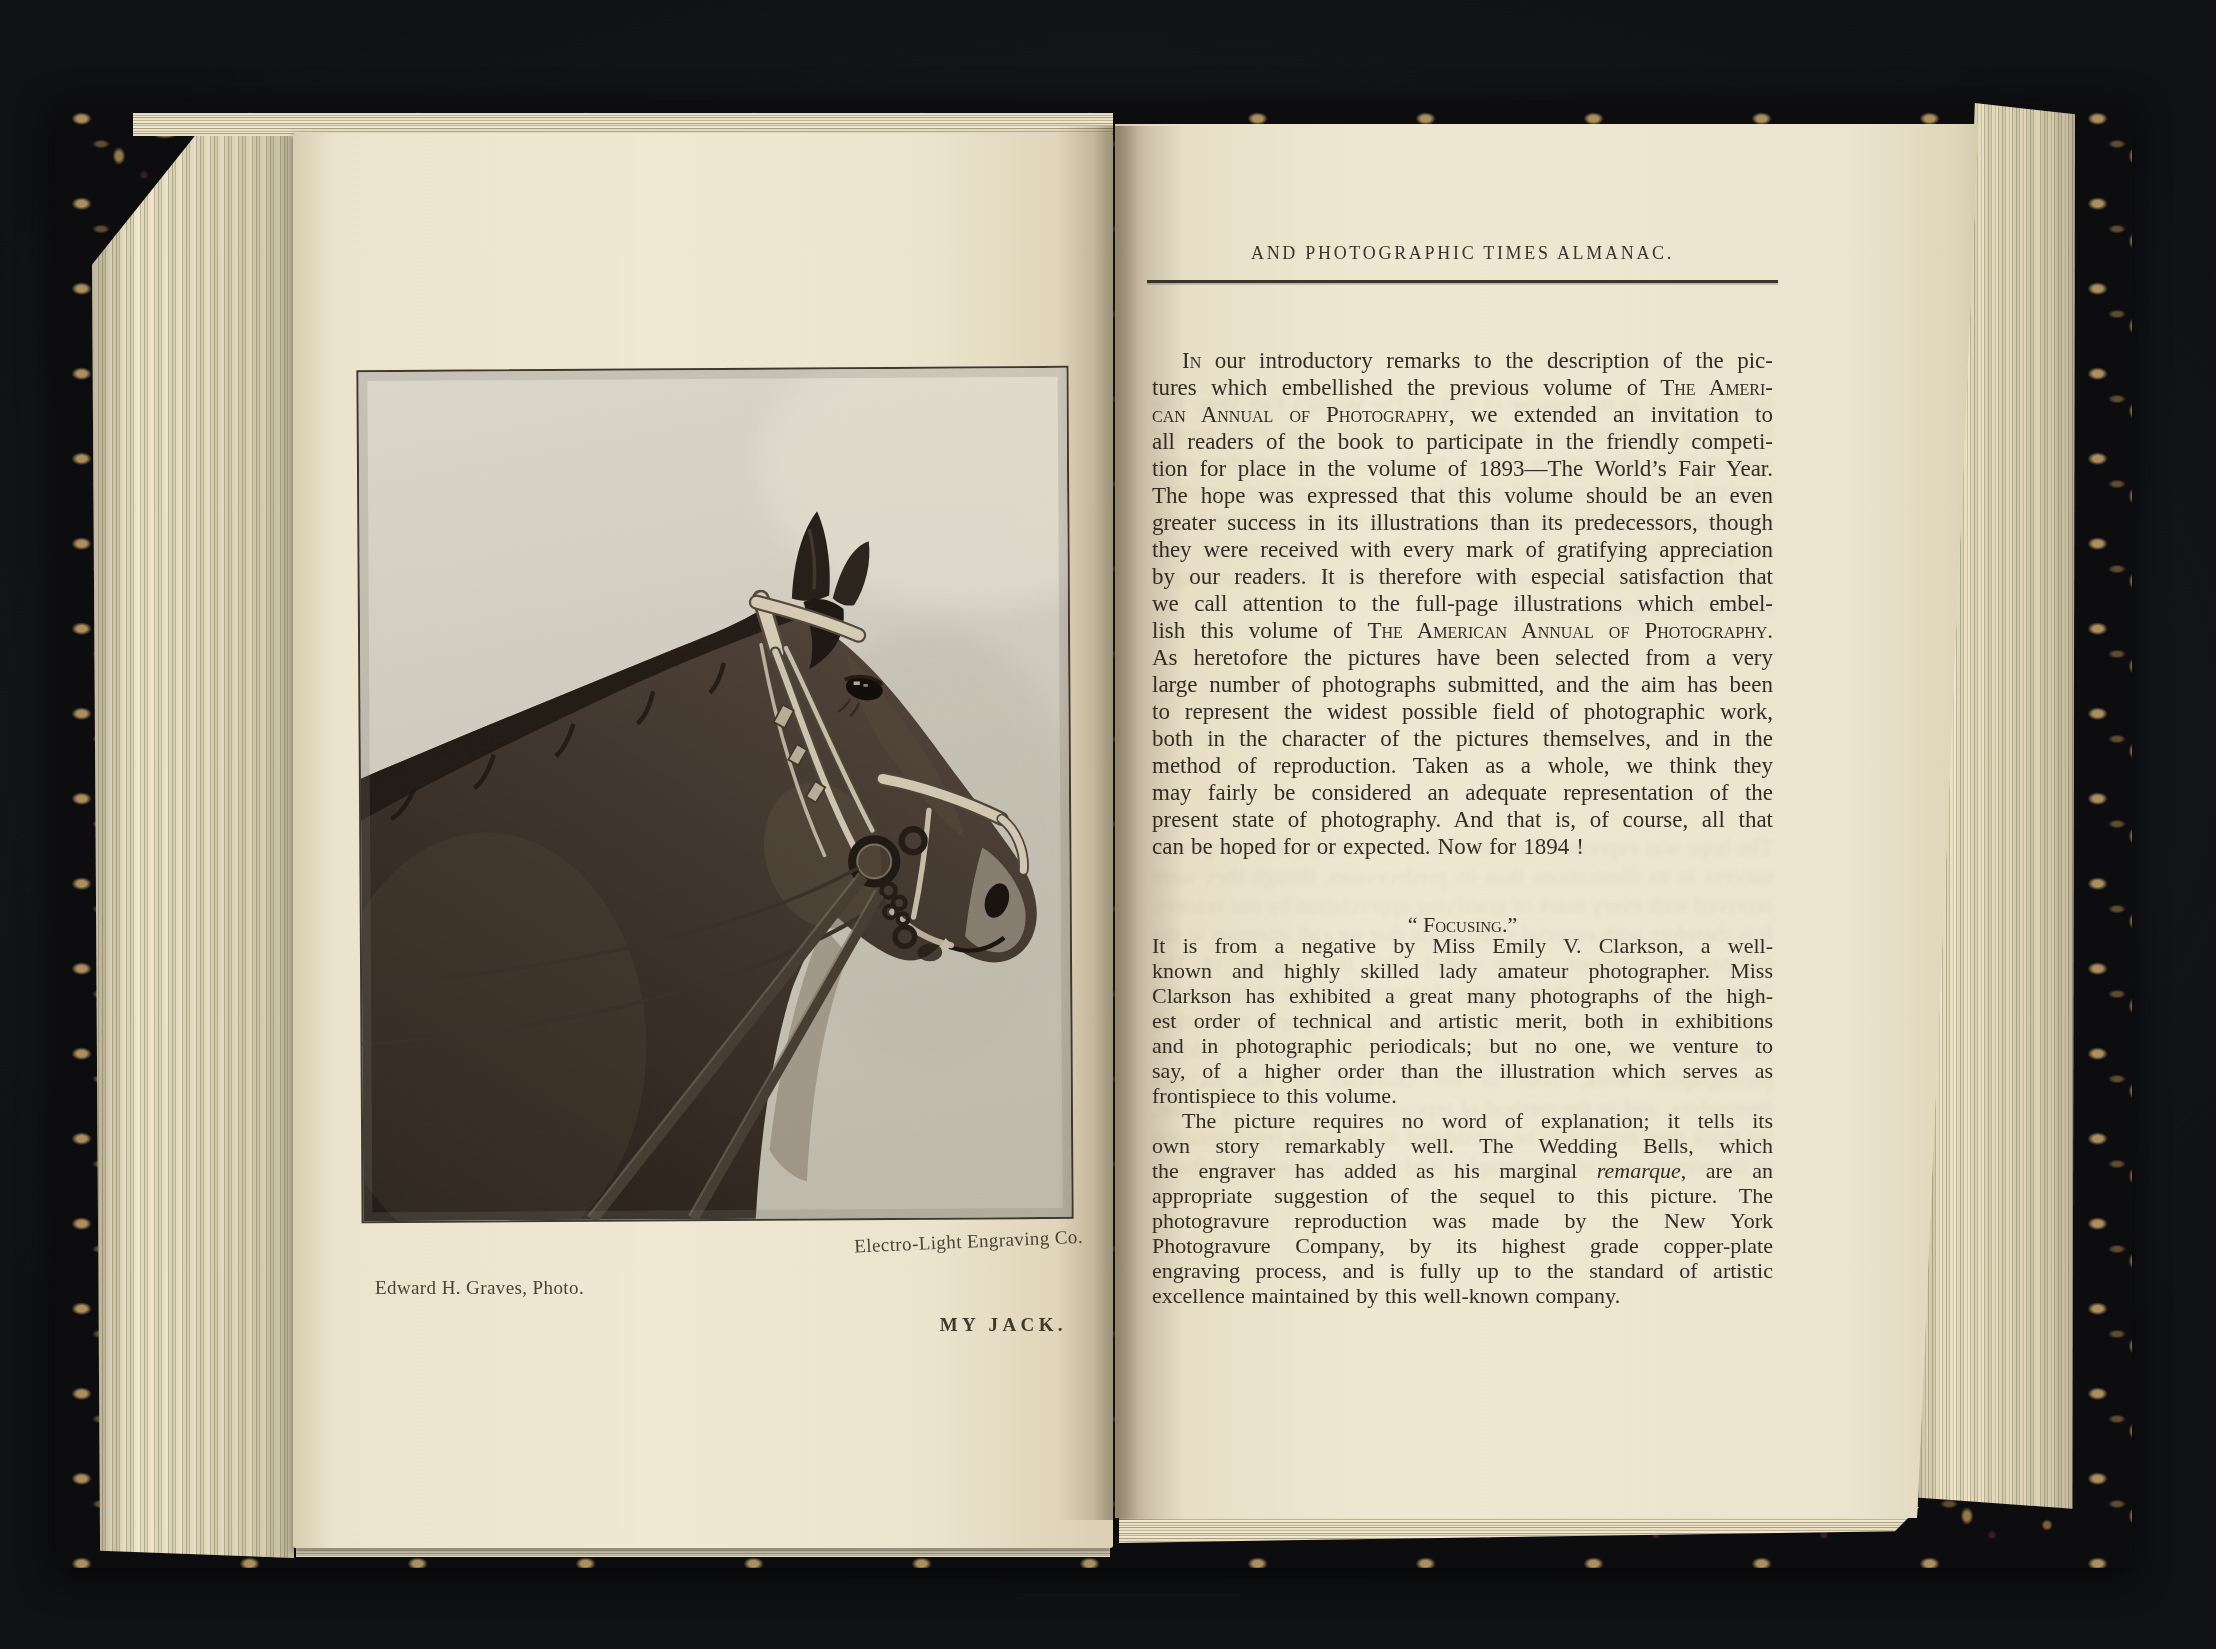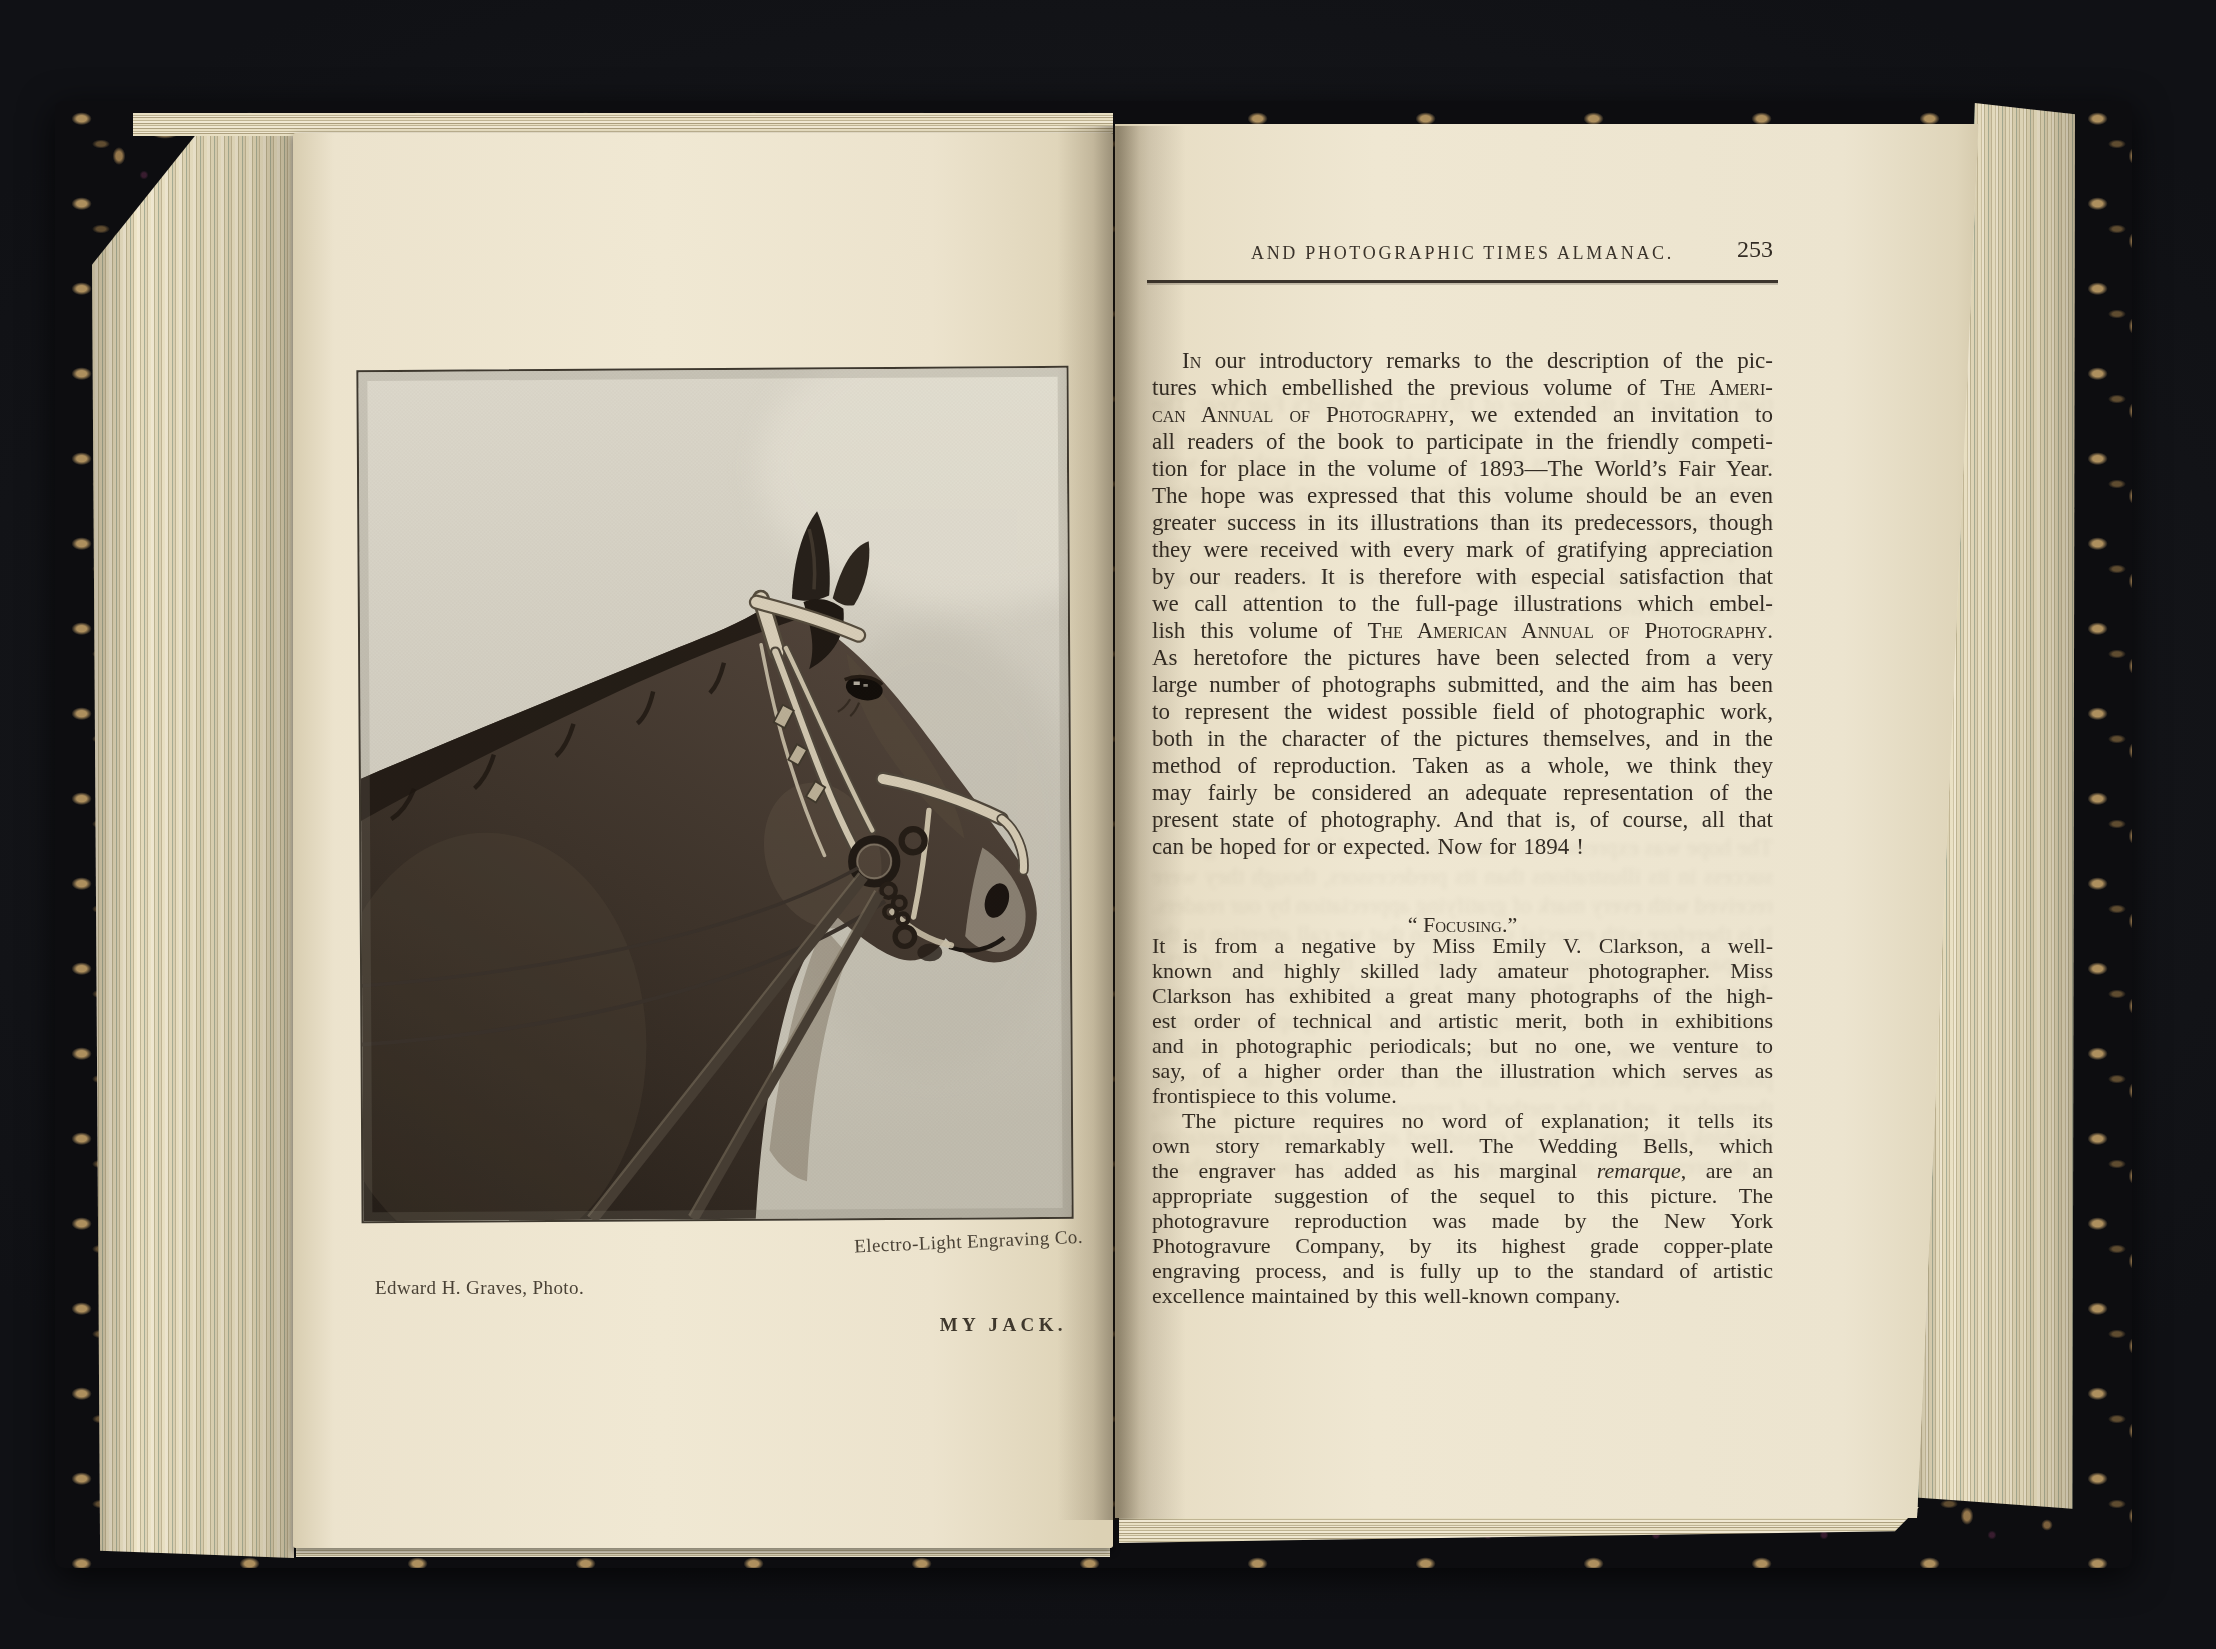--- a/index.html
+++ b/index.html
@@ -223,21 +223,20 @@
     <div id="cap-eng" class="caption">Electro-Light Engraving Co.</div>
     <div id="cap-title" class="caption">MY JACK.</div>
   </div>
 
   <div id="page-right" class="page">
     <div id="rp-content">
 
       <div id="ghost-a" class="ghost">tion for place in the volume of 1893—The World’s Fair Year. The hope was expressed that this volume should be an even greater success in its illustrations than its predecessors, though they were received with every mark of gratifying appreciation by our readers.  It is therefore with especial satisfaction that we call attention to the full-page illustrations which embel- lish this volume of The American Annual of Photography. As heretofore the pictures have been selected from a very</div>
       <div id="ghost-b" class="ghost">The hope was expressed that this volume should be an even greater success in its illustrations than its predecessors, though they were received with every mark of gratifying appreciation by our readers.  It is therefore with especial satisfaction that we call attention to the full-page illustrations which embel- lish this volume of The American Annual of Photography. As heretofore the pictures have been selected from a very large number of photographs submitted, and the aim has been to represent the widest possible field of photographic work, both in the character of the pictures themselves, and in the method of reproduction.  Taken as a whole, we think they may fairly be considered an adequate representation of the present state of photography.  And that is, of course, all that</div>
 
-      <div id="pagenum-row" class="col">253</div>
       <div id="runhead" class="col">AND PHOTOGRAPHIC TIMES ALMANAC.</div>
       <div id="runrule"></div>
 
 
       <div id="para1" class="col">
           <div class="tline ind"><span class="sc">In</span><span> our introductory remarks to the description of the pic-</span></div>
           <div class="tline"><span>tures which embellished the previous volume of </span><span class="sc">The Ameri-</span></div>
           <div class="tline"><span class="sc">can Annual of Photography</span><span>, we extended an invitation to</span></div>
           <div class="tline"><span>all readers of the book to participate in the friendly competi-</span></div>
           <div class="tline"><span>tion for place in the volume of 1893—The World’s Fair Year.</span></div>

